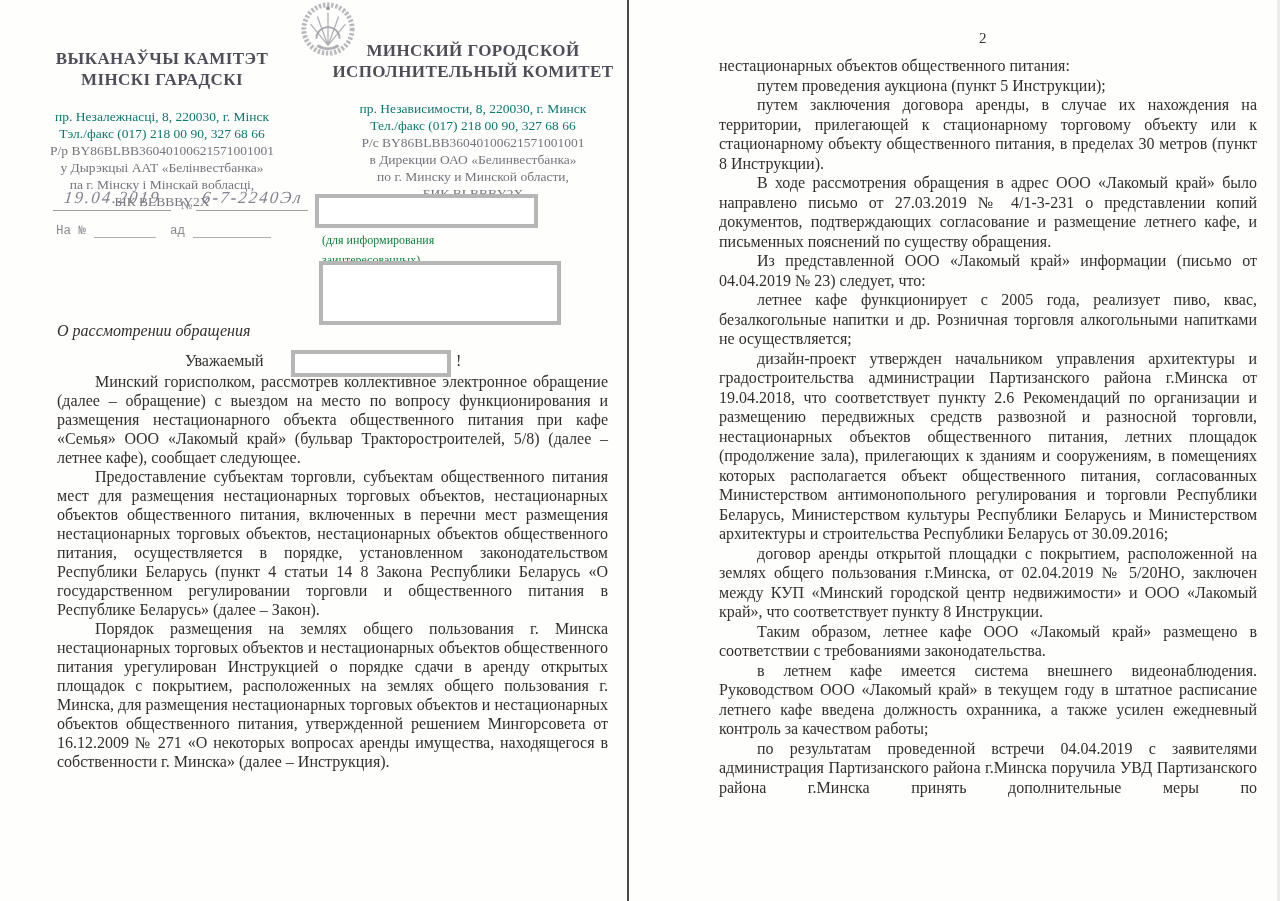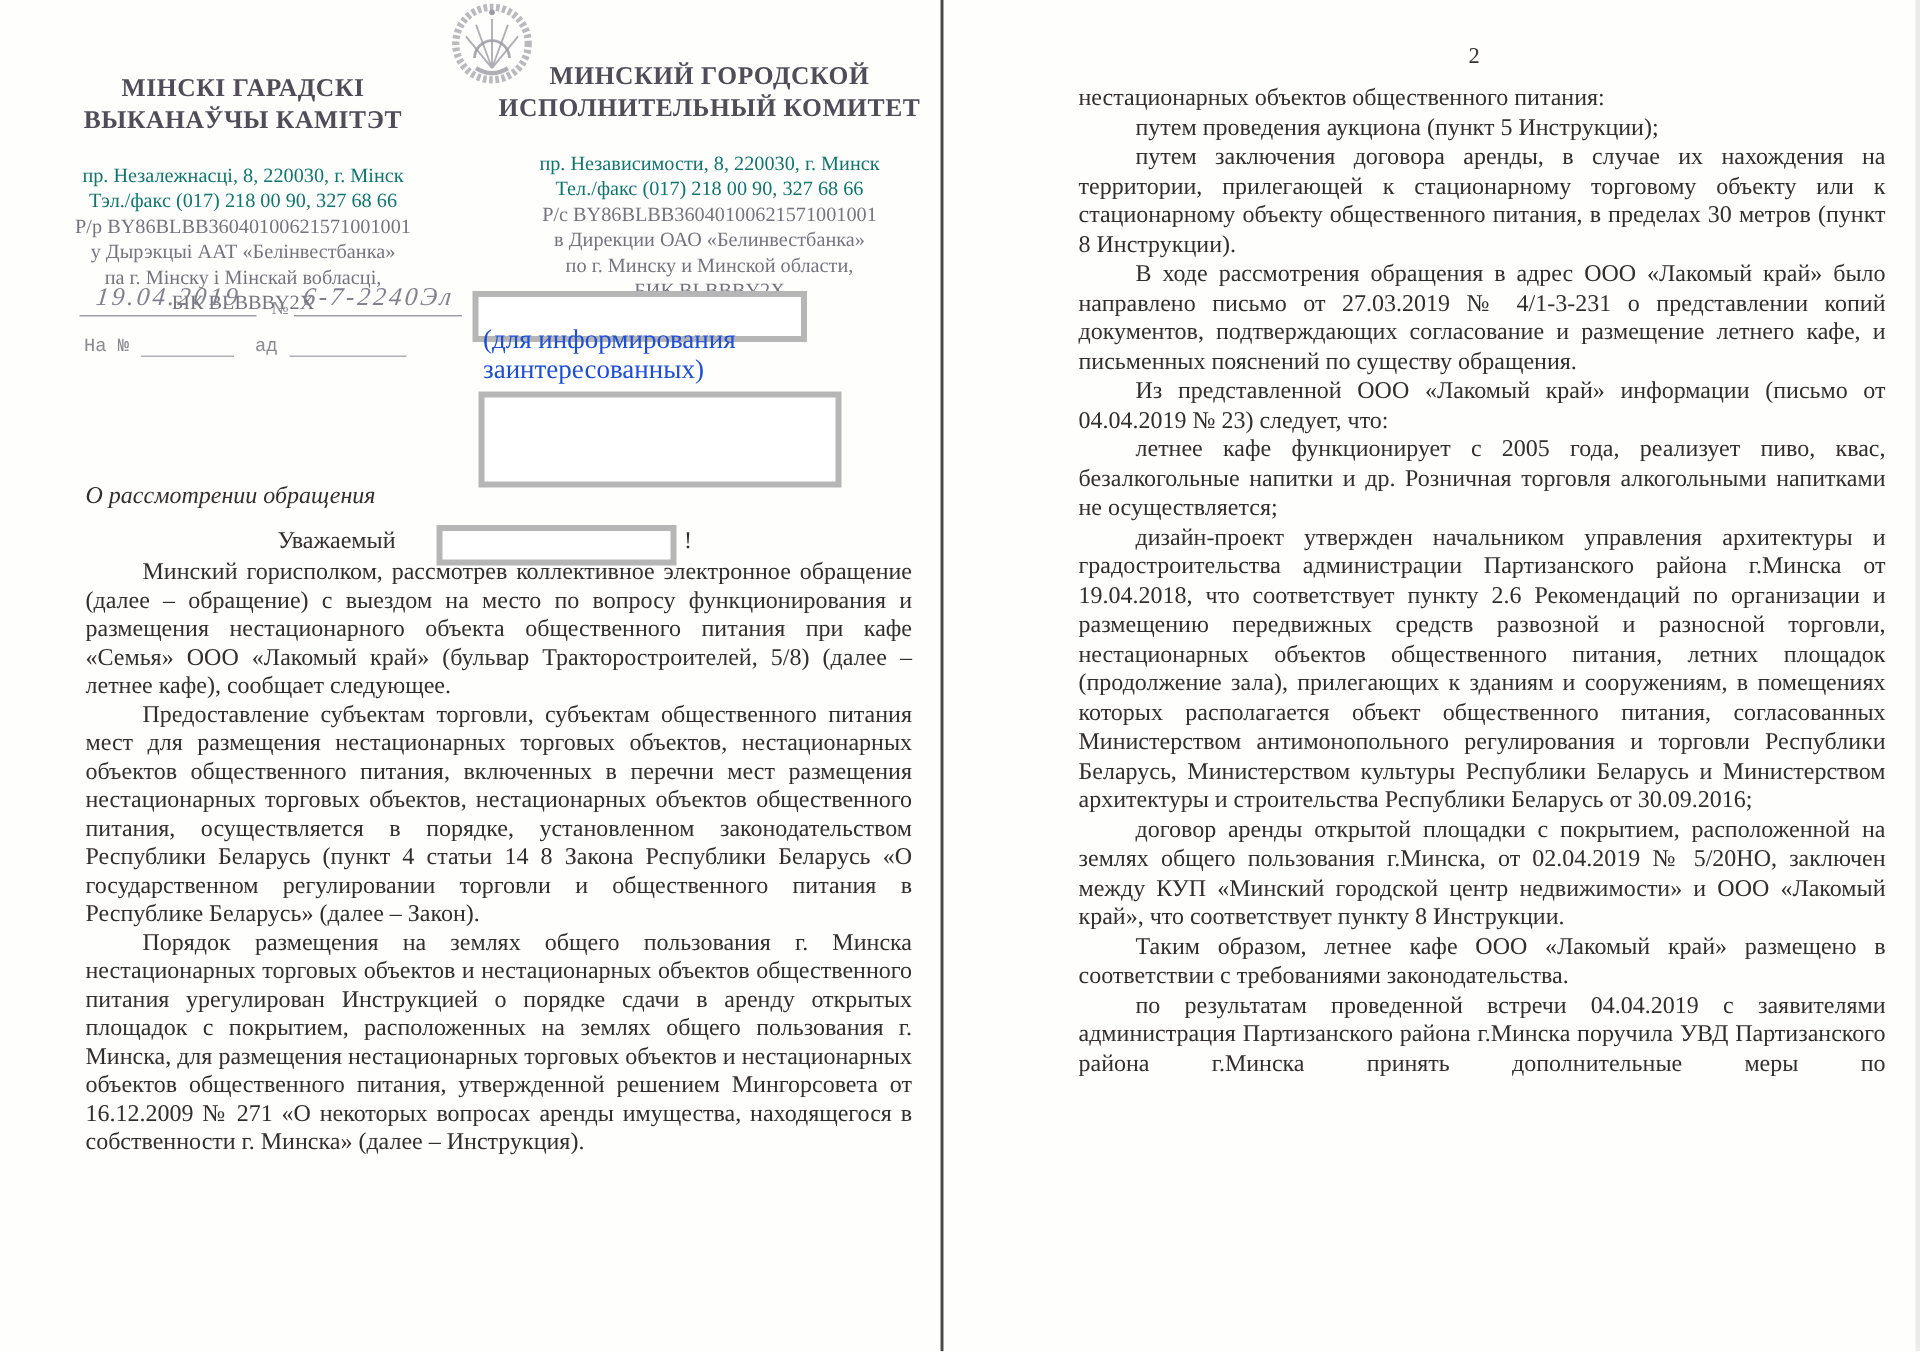--- a/index.html
+++ b/index.html
@@ -29,21 +29,21 @@
   .blank{display:inline-block;border-bottom:1px solid #b0b0b4;height:12px;vertical-align:bottom;}
   .blank-a{width:62px;margin-left:8px;}
   .reply-ad{margin-left:14px;}
   .blank-b{width:78px;margin-left:8px;}
 
   
   .redact{position:absolute;background:#fff;border:4px solid #b6b6b6;box-sizing:border-box;}
   .redact-1{left:315px;top:194px;width:223px;height:34px;}
   .redact-2{left:319px;top:261px;width:242px;height:64px;}
   .redact-3{left:291px;top:350px;width:160px;height:27px;}
-  .redact-note{position:absolute;left:322px;top:216px;width:250px;font-size:18px;line-height:20px;color:#1d4ed8;}
+  .redact-note{position:absolute;left:322px;top:230px;width:250px;font-size:12px;line-height:20px;color:#15803d;}
 
   .subject{position:absolute;left:57px;top:322px;font-size:16px;color:#322e2b;font-style:italic;}
   .salutation{position:absolute;left:185px;top:352px;font-size:16px;}
   .salutation-excl{position:absolute;left:456px;top:352px;font-size:16px;}
 
   
   .bodytext{position:absolute;font-size:16px;line-height:19px;text-align:justify;color:#322e2b;}
   .bt-left{left:57px;top:372px;width:551px;}
   .bt-right{left:90px;top:56px;width:538px;line-height:19.5px;}
   .bodytext p{margin:0;}
@@ -65,22 +65,22 @@
           <path d="M30,46 L30,12 M30,46 L19,16 M30,46 L41,16 M30,46 L12,24 M30,46 L48,24" stroke-width="1.3" opacity="0.8"></path>
           <path d="M18,39 a12,12 0 0 1 24,0" stroke-width="2" opacity="0.85"></path>
           <path d="M19,46 q11,7 22,0" stroke-width="3" opacity="0.8"></path>
           <circle cx="30" cy="7.5" r="2" fill="#9b9ba3" stroke="none"></circle>
         </g>
       </svg>
     </div>
 
     <div class="lh-col lh-left">
       <div class="lh-title">
+        <div>ВЫКАНАЎЧЫ  КАМІТЭТ</div>
         <div>МІНСКІ  ГАРАДСКІ</div>
-        <div>ВЫКАНАЎЧЫ  КАМІТЭТ</div>
       </div>
       <div class="lh-addr">
         <div>пр. Незалежнасці, 8, 220030, г. Мінск</div>
         <div>Тэл./факс  (017) 218 00 90,  327 68 66</div>
       </div>
       <div class="lh-bank">
         <div>Р/р BY86BLBB36040100621571001001</div>
         <div>у  Дырэкцыі  ААТ  «Белінвестбанка»</div>
         <div>па г. Мінску і Мінскай вобласці,</div>
         <div>БІК  BLBBBY2X</div>
@@ -144,19 +144,20 @@
     <div class="bodytext bt-right">
       <p>нестационарных объектов общественного питания:</p>
       <p class="indent">путем проведения аукциона (пункт 5 Инструкции);</p>
       <p class="indent">путем заключения договора аренды, в случае их нахождения на территории, прилегающей к стационарному торговому объекту или к стационарному объекту общественного питания, в пределах 30 метров (пункт 8 Инструкции).</p>
       <p class="indent">В ходе рассмотрения обращения в адрес ООО «Лакомый край» было направлено письмо от 27.03.2019 № 4/1-3-231 о представлении копий документов, подтверждающих согласование и размещение летнего кафе, и письменных пояснений по существу обращения.</p>
       <p class="indent">Из представленной ООО «Лакомый край» информации (письмо от 04.04.2019 № 23) следует, что:</p>
       <p class="indent">летнее кафе функционирует с 2005 года, реализует пиво, квас, безалкогольные напитки и др. Розничная торговля алкогольными напитками не осуществляется;</p>
       <p class="indent">дизайн-проект утвержден начальником управления архитектуры и градостроительства администрации Партизанского района г.Минска от 19.04.2018, что соответствует пункту 2.6 Рекомендаций по организации и размещению передвижных средств развозной и разносной торговли, нестационарных объектов общественного питания, летних площадок (продолжение зала), прилегающих к зданиям и сооружениям, в помещениях которых располагается объект общественного питания, согласованных Министерством антимонопольного регулирования и торговли Республики Беларусь, Министерством культуры Республики Беларусь и Министерством архитектуры и строительства Республики Беларусь от 30.09.2016;</p>
       <p class="indent">договор аренды открытой площадки с покрытием, расположенной на землях общего пользования г.Минска, от 02.04.2019 № 5/20НО, заключен между КУП «Минский городской центр недвижимости» и ООО «Лакомый край», что соответствует пункту 8 Инструкции.</p>
       <p class="indent">Таким образом, летнее кафе ООО «Лакомый край» размещено в соответствии с требованиями законодательства.</p>
+      <p class="indent">в летнем кафе имеется система внешнего видеонаблюдения. Руководством ООО «Лакомый край» в текущем году в штатное расписание летнего кафе введена должность охранника, а также усилен ежедневный контроль за качеством работы;</p>
       <p class="indent cut">по результатам проведенной встречи 04.04.2019 с заявителями администрация Партизанского района г.Минска поручила УВД Партизанского района г.Минска принять дополнительные меры по</p>
     </div>
 
     <div class="edge-right"></div>
   </div>
 
 </div>
 
 </body></html>

